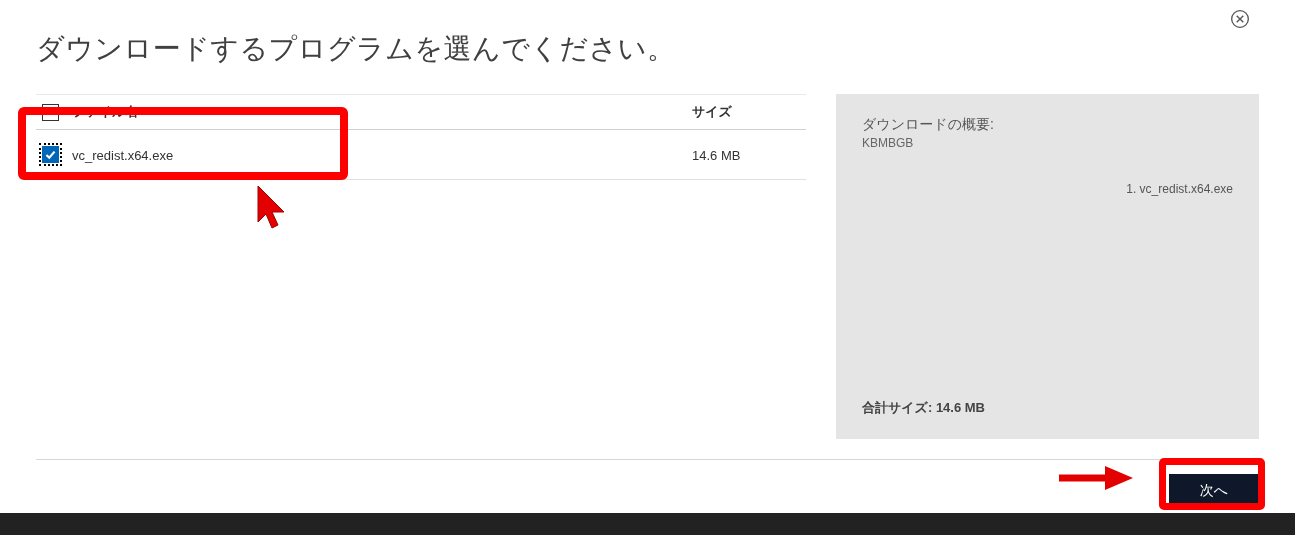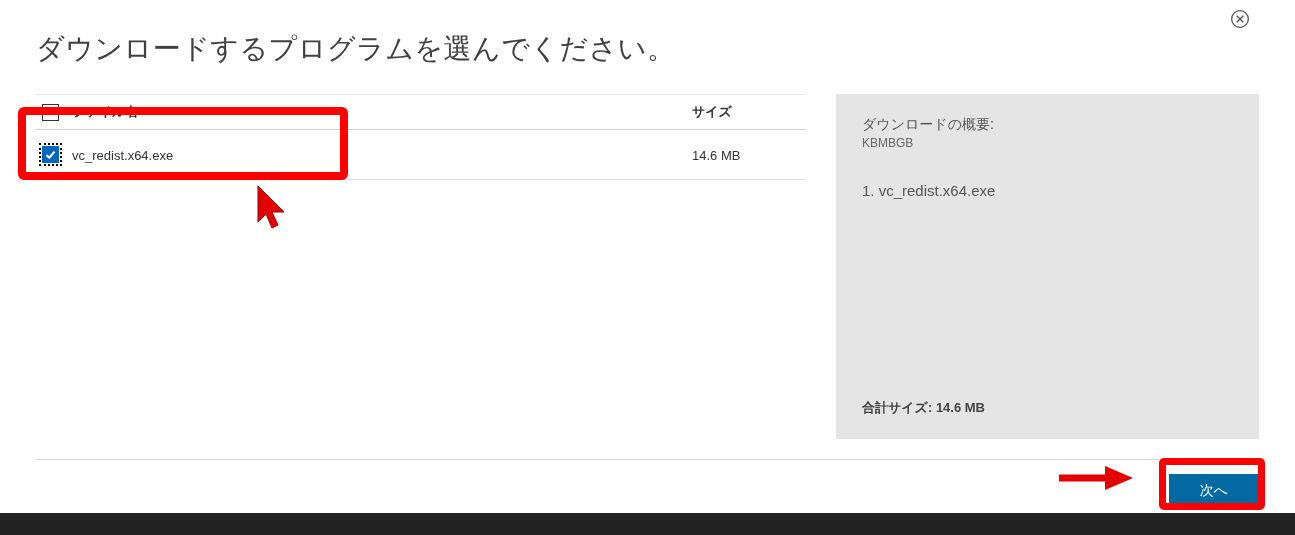--- a/index.html
+++ b/index.html
@@ -83,21 +83,21 @@
     .right {
       flex: 1;
       background: #e5e5e5;
       padding: 22px 26px 14px 26px;
       min-height: 345px;
       position: relative;
       color: #555;
     }
     .summary-title { font-size: 14px; color: #555; margin-bottom: 2px; }
     .summary-units { font-size: 12px; color: #666; margin-bottom: 32px; }
-    .summary-item { font-size: 15px; color: #555; margin-bottom: 0; }
+    .summary-item { font-size: 12px; color: #555; margin-bottom: 0; text-align: right; }
     .summary-total {
       position: absolute;
       bottom: 22px;
       left: 26px;
       font-size: 13px;
       color: #444;
       font-weight: bold;
       margin-top: 39px;
     }
     .bottom-bar {
@@ -105,21 +105,21 @@
       margin-top: 20px;
       padding-top: 14px;
       display: flex;
       justify-content: flex-end;
       align-items: center;
       position: relative;
     }
     .next-btn {
       width: 90px;
       height: 34px;
-      background: #0369a1;
+      background: #0f172a;
       color: #fff;
       border: none;
       font-size: 14px;
       cursor: pointer;
       display: flex;
       align-items: center;
       justify-content: center;
       font-family: Liberation Mono, monospace;
     }
     

